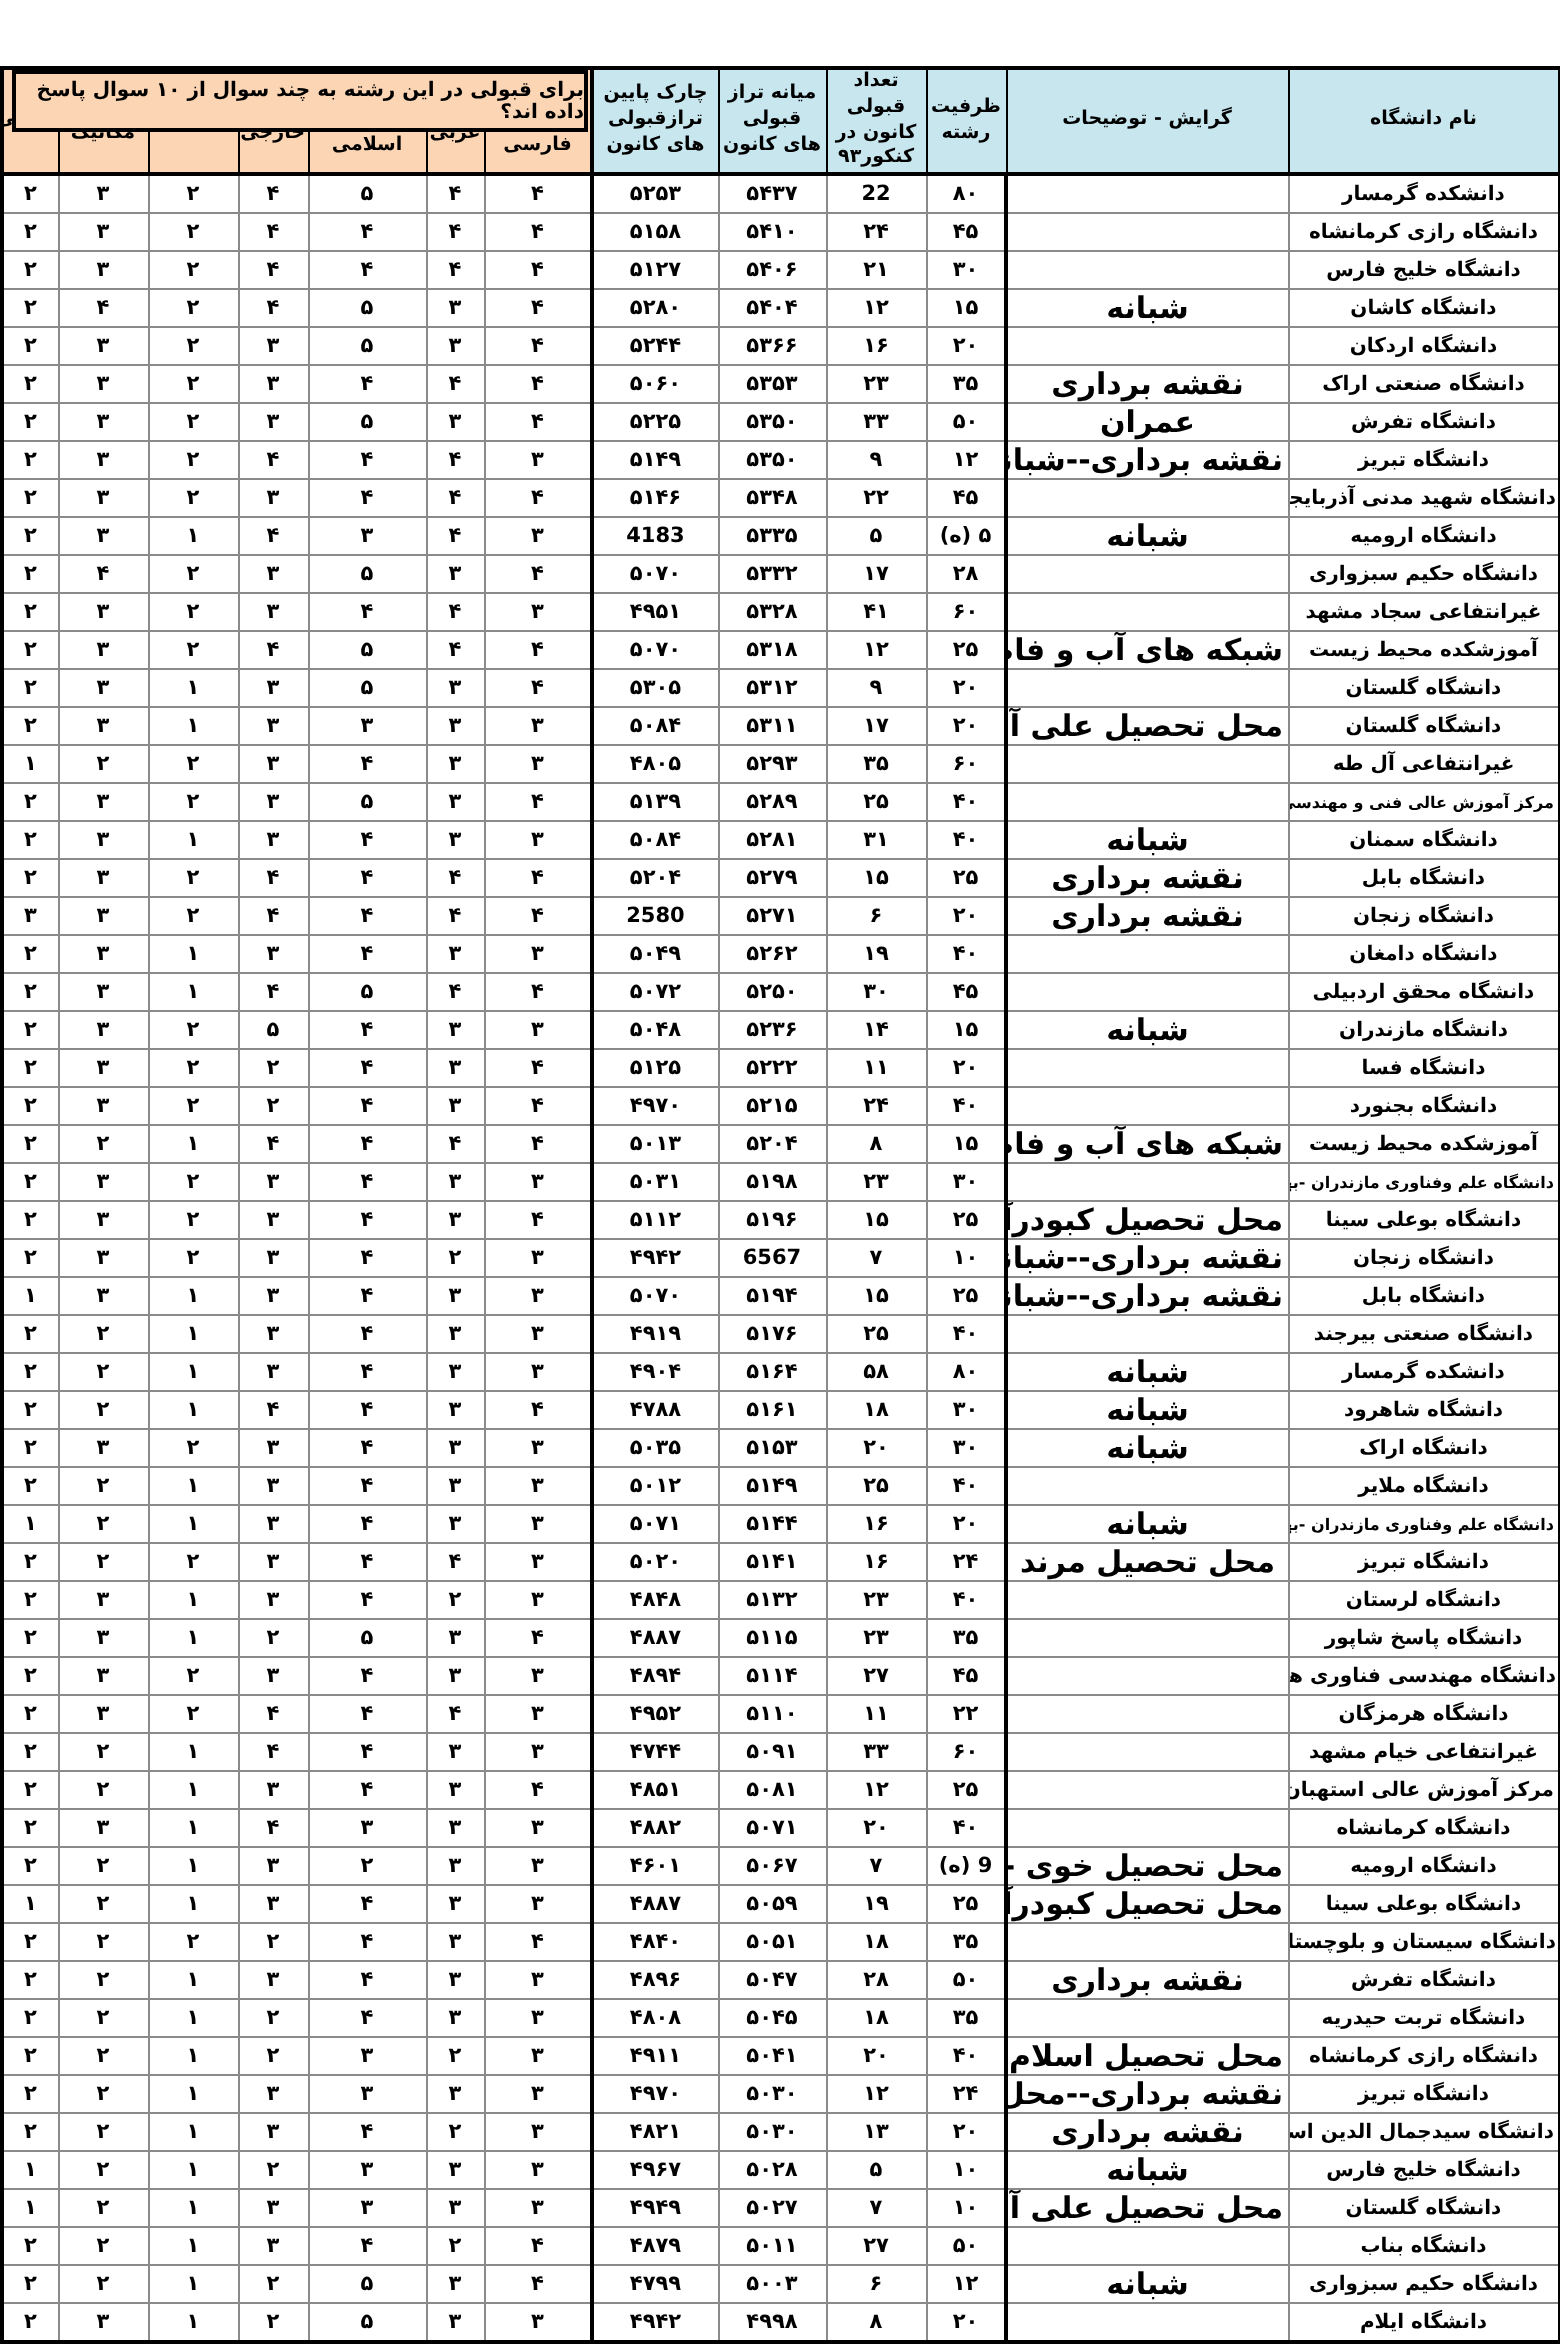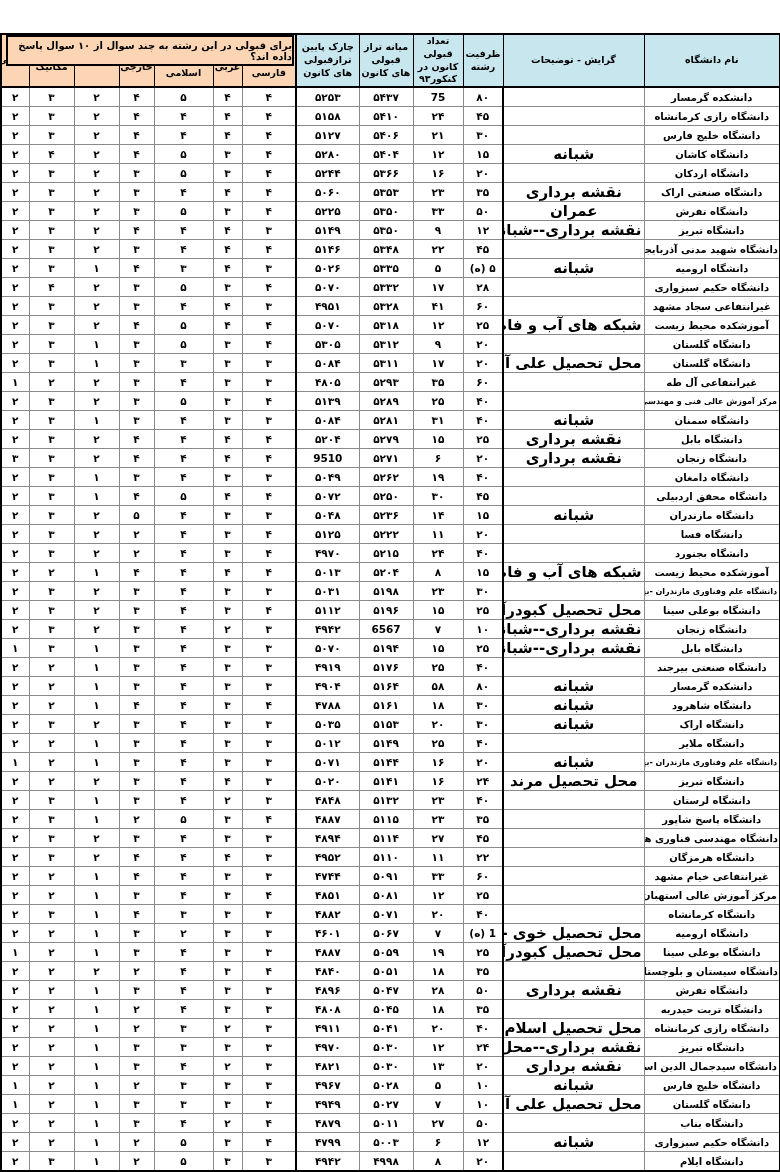--- a/index.html
+++ b/index.html
@@ -59,21 +59,21 @@
         <th class="orange">ریاضیات</th>
         <th class="orange">فیزیک مکانیک</th>
         <th class="orange">شیمی</th>
       </tr>
     </thead>
     <tbody>
         <tr>
           <td class="name">دانشکده گرمسار</td>
           <td class="major bl2"></td>
           <td>۸۰</td>
-          <td>75</td>
+          <td>22</td>
           <td>۵۴۳۷</td>
           <td class="bl2">۵۲۵۳</td>
           <td>۴</td>
           <td>۴</td>
           <td>۵</td>
           <td>۴</td>
           <td>۲</td>
           <td>۳</td>
           <td>۲</td>
         </tr>
@@ -196,21 +196,21 @@
           <td>۲</td>
           <td>۳</td>
           <td>۲</td>
         </tr>
         <tr>
           <td class="name">دانشگاه ارومیه</td>
           <td class="major bl2">شبانه</td>
           <td>۵ (ه)</td>
           <td>۵</td>
           <td>۵۳۳۵</td>
-          <td class="bl2">۵۰۲۶</td>
+          <td class="bl2">4183</td>
           <td>۳</td>
           <td>۴</td>
           <td>۳</td>
           <td>۴</td>
           <td>۱</td>
           <td>۳</td>
           <td>۲</td>
         </tr>
         <tr>
           <td class="name">دانشگاه حکیم سبزواری</td>
@@ -346,21 +346,21 @@
           <td>۲</td>
           <td>۳</td>
           <td>۲</td>
         </tr>
         <tr>
           <td class="name">دانشگاه زنجان</td>
           <td class="major bl2">نقشه برداری</td>
           <td>۲۰</td>
           <td>۶</td>
           <td>۵۲۷۱</td>
-          <td class="bl2">9510</td>
+          <td class="bl2">2580</td>
           <td>۴</td>
           <td>۴</td>
           <td>۴</td>
           <td>۴</td>
           <td>۲</td>
           <td>۳</td>
           <td>۳</td>
         </tr>
         <tr>
           <td class="name">دانشگاه دامغان</td>
@@ -718,21 +718,21 @@
           <td>۳</td>
           <td>۳</td>
           <td>۴</td>
           <td>۱</td>
           <td>۳</td>
           <td>۲</td>
         </tr>
         <tr>
           <td class="name">دانشگاه ارومیه</td>
           <td class="major bl2">محل تحصیل خوی --شبانه</td>
-          <td>1 (ه)</td>
+          <td>9 (ه)</td>
           <td>۷</td>
           <td>۵۰۶۷</td>
           <td class="bl2">۴۶۰۱</td>
           <td>۳</td>
           <td>۳</td>
           <td>۲</td>
           <td>۳</td>
           <td>۱</td>
           <td>۲</td>
           <td>۲</td>

